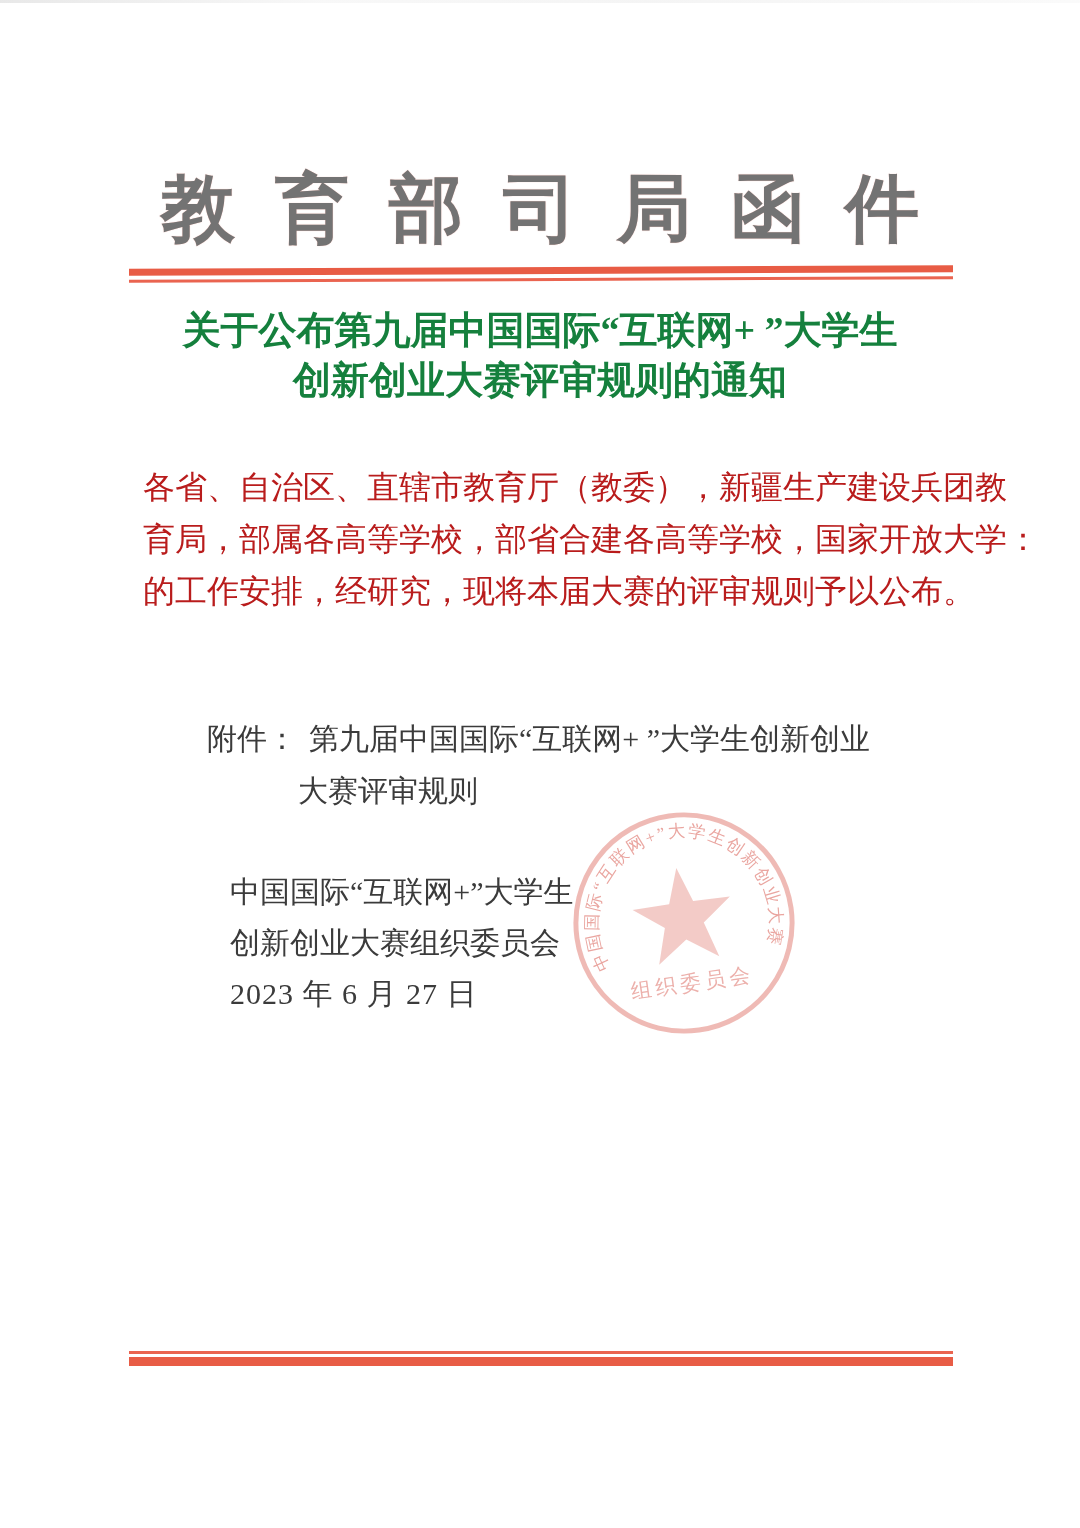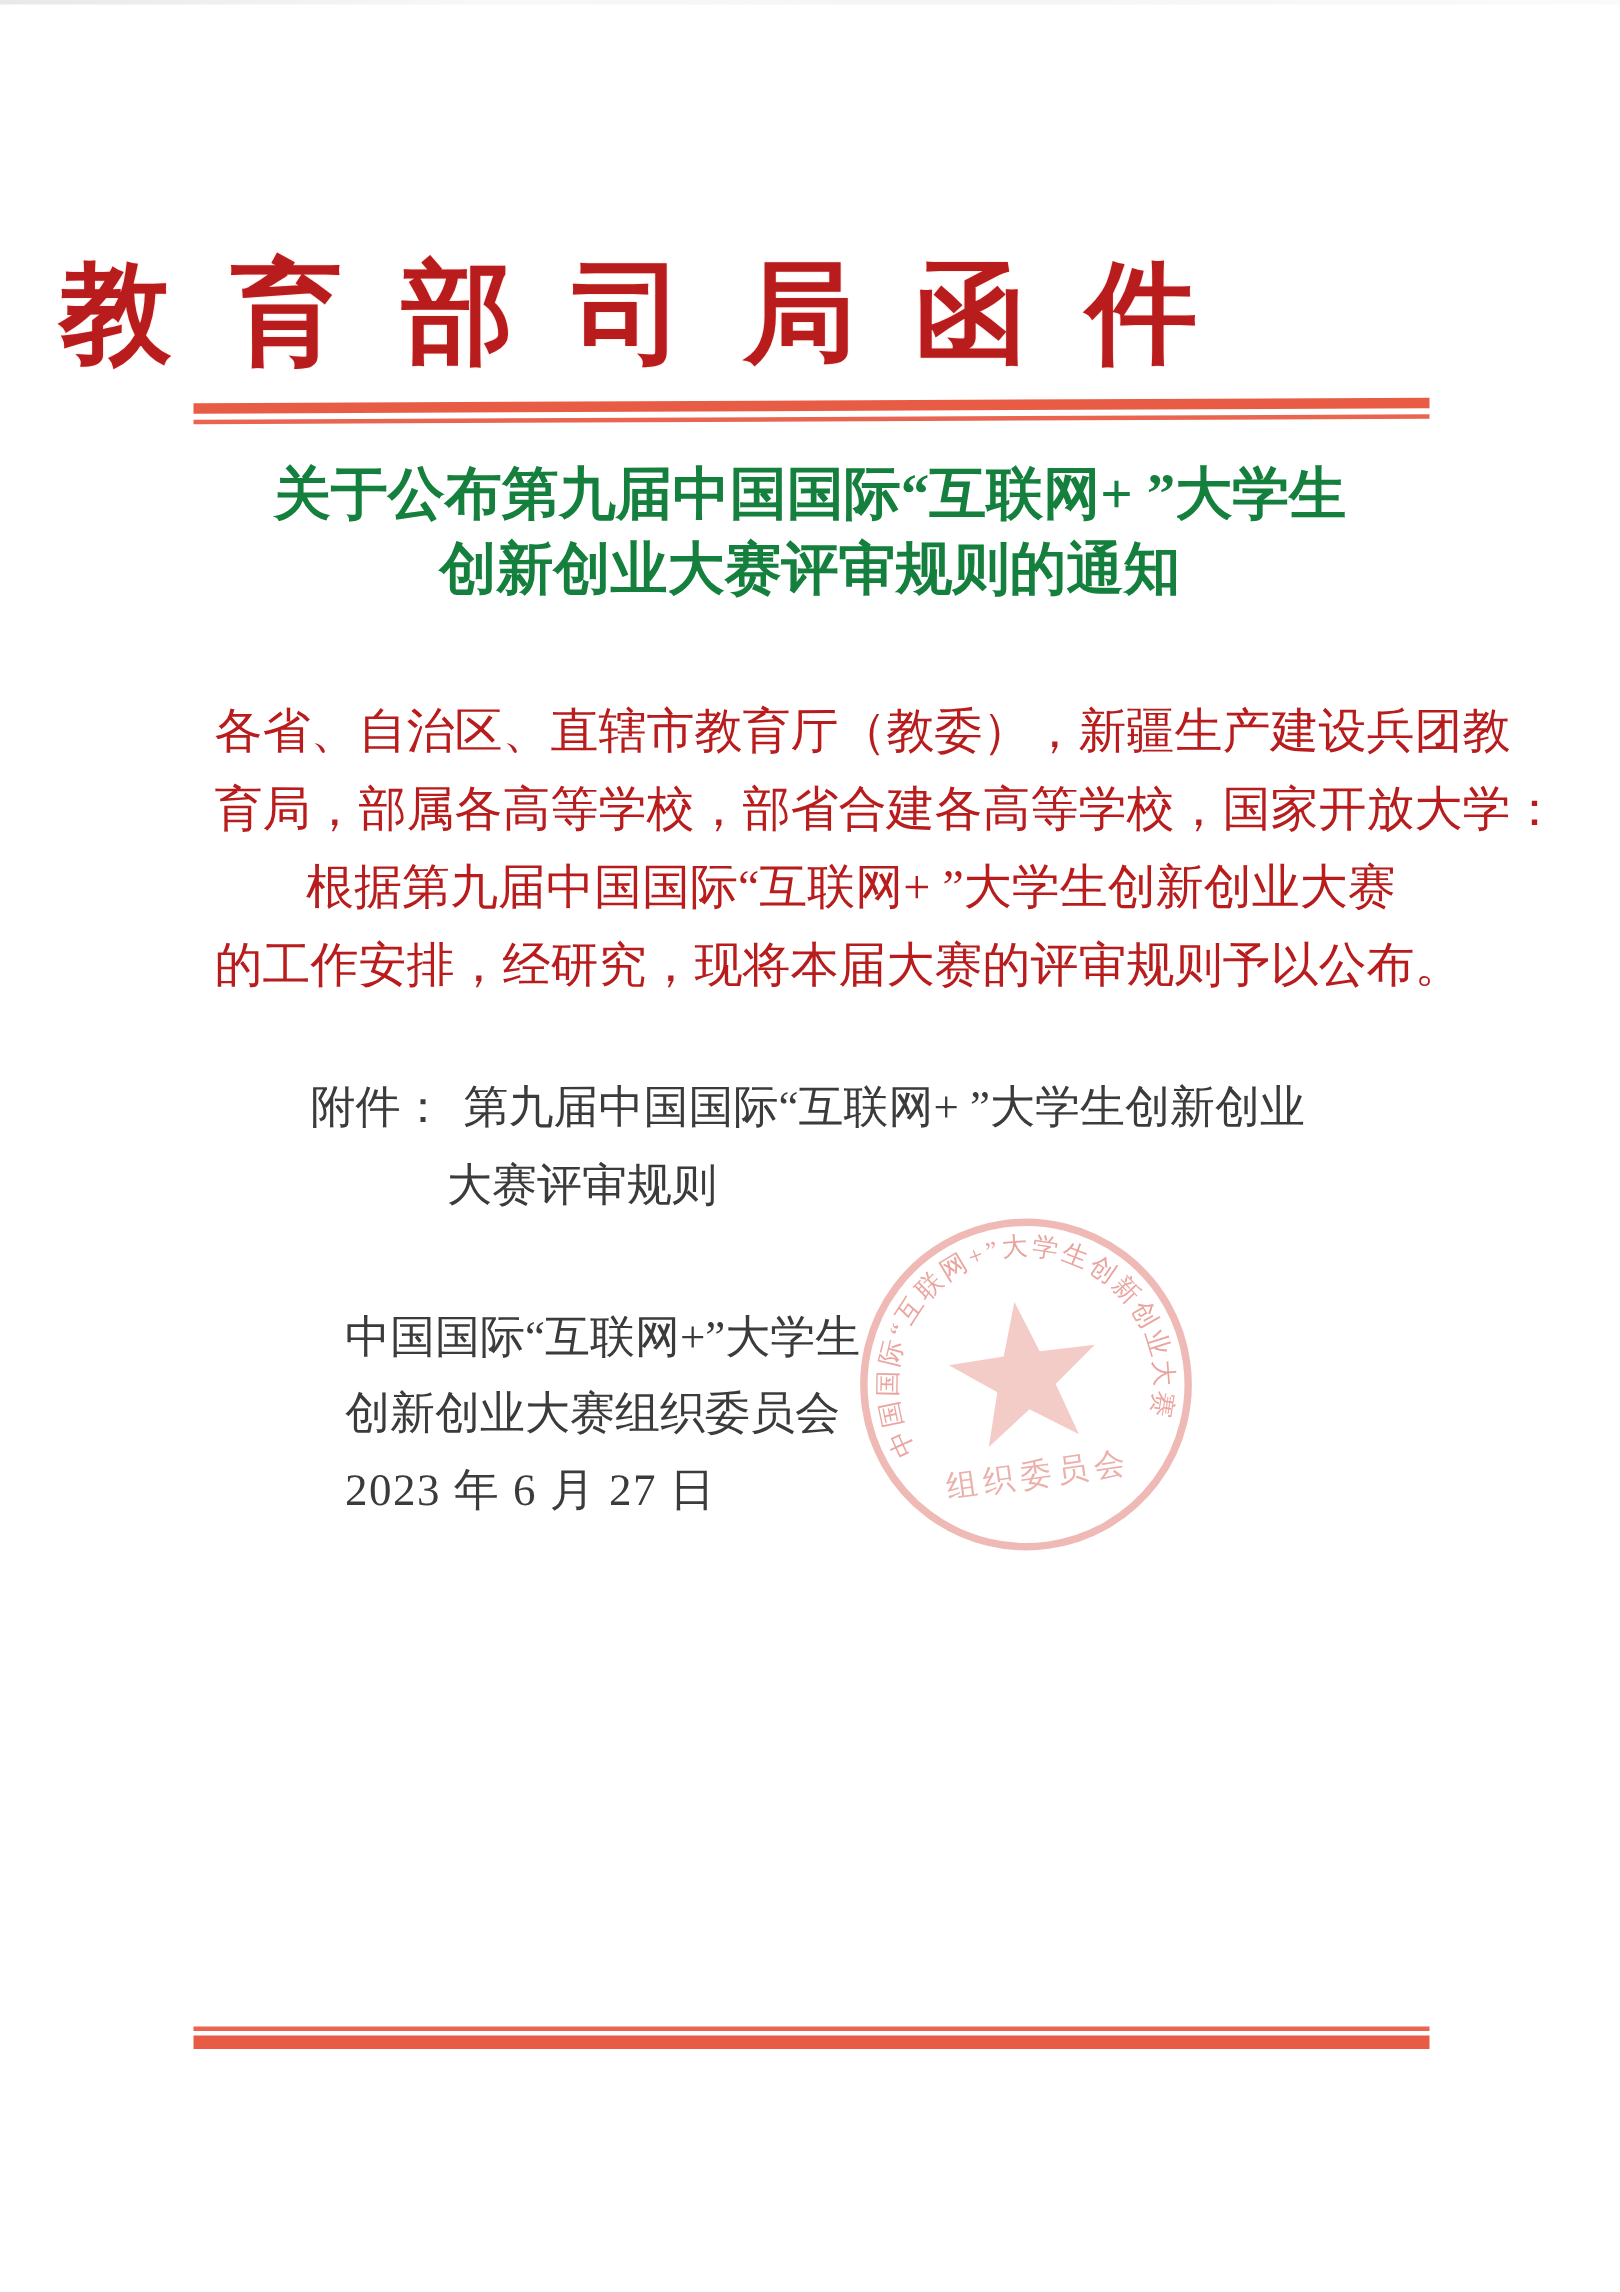--- a/index.html
+++ b/index.html
@@ -16,23 +16,24 @@
   
   .scan-edge {
     position: absolute; top: 0; left: 0; right: 0; height: 3px;
     background: linear-gradient(to right, #d9d9d9 0%, #f3f3f3 30%, #ededed 60%, #f7f7f7 100%);
     opacity: .6;
   }
 
   
   .letterhead {
     position: absolute; top: 160px; left: 0; width: 100%;
+    text-align: center;
     font-size: 74px; font-weight: bold;
     letter-spacing: 40px; padding-left: 40px; box-sizing: border-box;
-    color: #b91c1c;
+    color: #737373;
     text-shadow: 0 0 1px rgba(236,100,80,.45);
     white-space: nowrap;
   }
 
   
   .rule { position: absolute; left: 129px; width: 824px; }
   .rule-top { top: 267px; }
   .rule-top .thick { height: 7px; background: #e85c45; transform: rotate(-0.25deg); }
   .rule-top .gap   { height: 4px; }
   .rule-top .thin  { height: 3px; background: #ea6450; transform: rotate(-0.25deg); }
@@ -101,21 +102,20 @@
   </div>
 
   <div class="doc-title">
     <div>关于公布第九届中国国际“互联网+ ”大学生</div>
     <div>创新创业大赛评审规则的通知</div>
   </div>
 
   <div class="body-text">
     <div class="body-line">各省、自治区、直辖市教育厅（教委），新疆生产建设兵团教</div>
     <div class="body-line">育局，部属各高等学校，部省合建各高等学校，国家开放大学：</div>
-    <div class="body-line indent">根据第九届中国国际“互联网+ ”大学生创新创业大赛</div>
     <div class="body-line">的工作安排，经研究，现将本届大赛的评审规则予以公布。</div>
   </div>
 
   <div class="attachment">
     <div><span class="label">附件：</span><span>第九届中国国际“互联网+ ”大学生创新创业</span></div>
     <div class="cont">大赛评审规则</div>
   </div>
 
   <div class="signature">
     <div>中国国际“互联网+”大学生</div>

